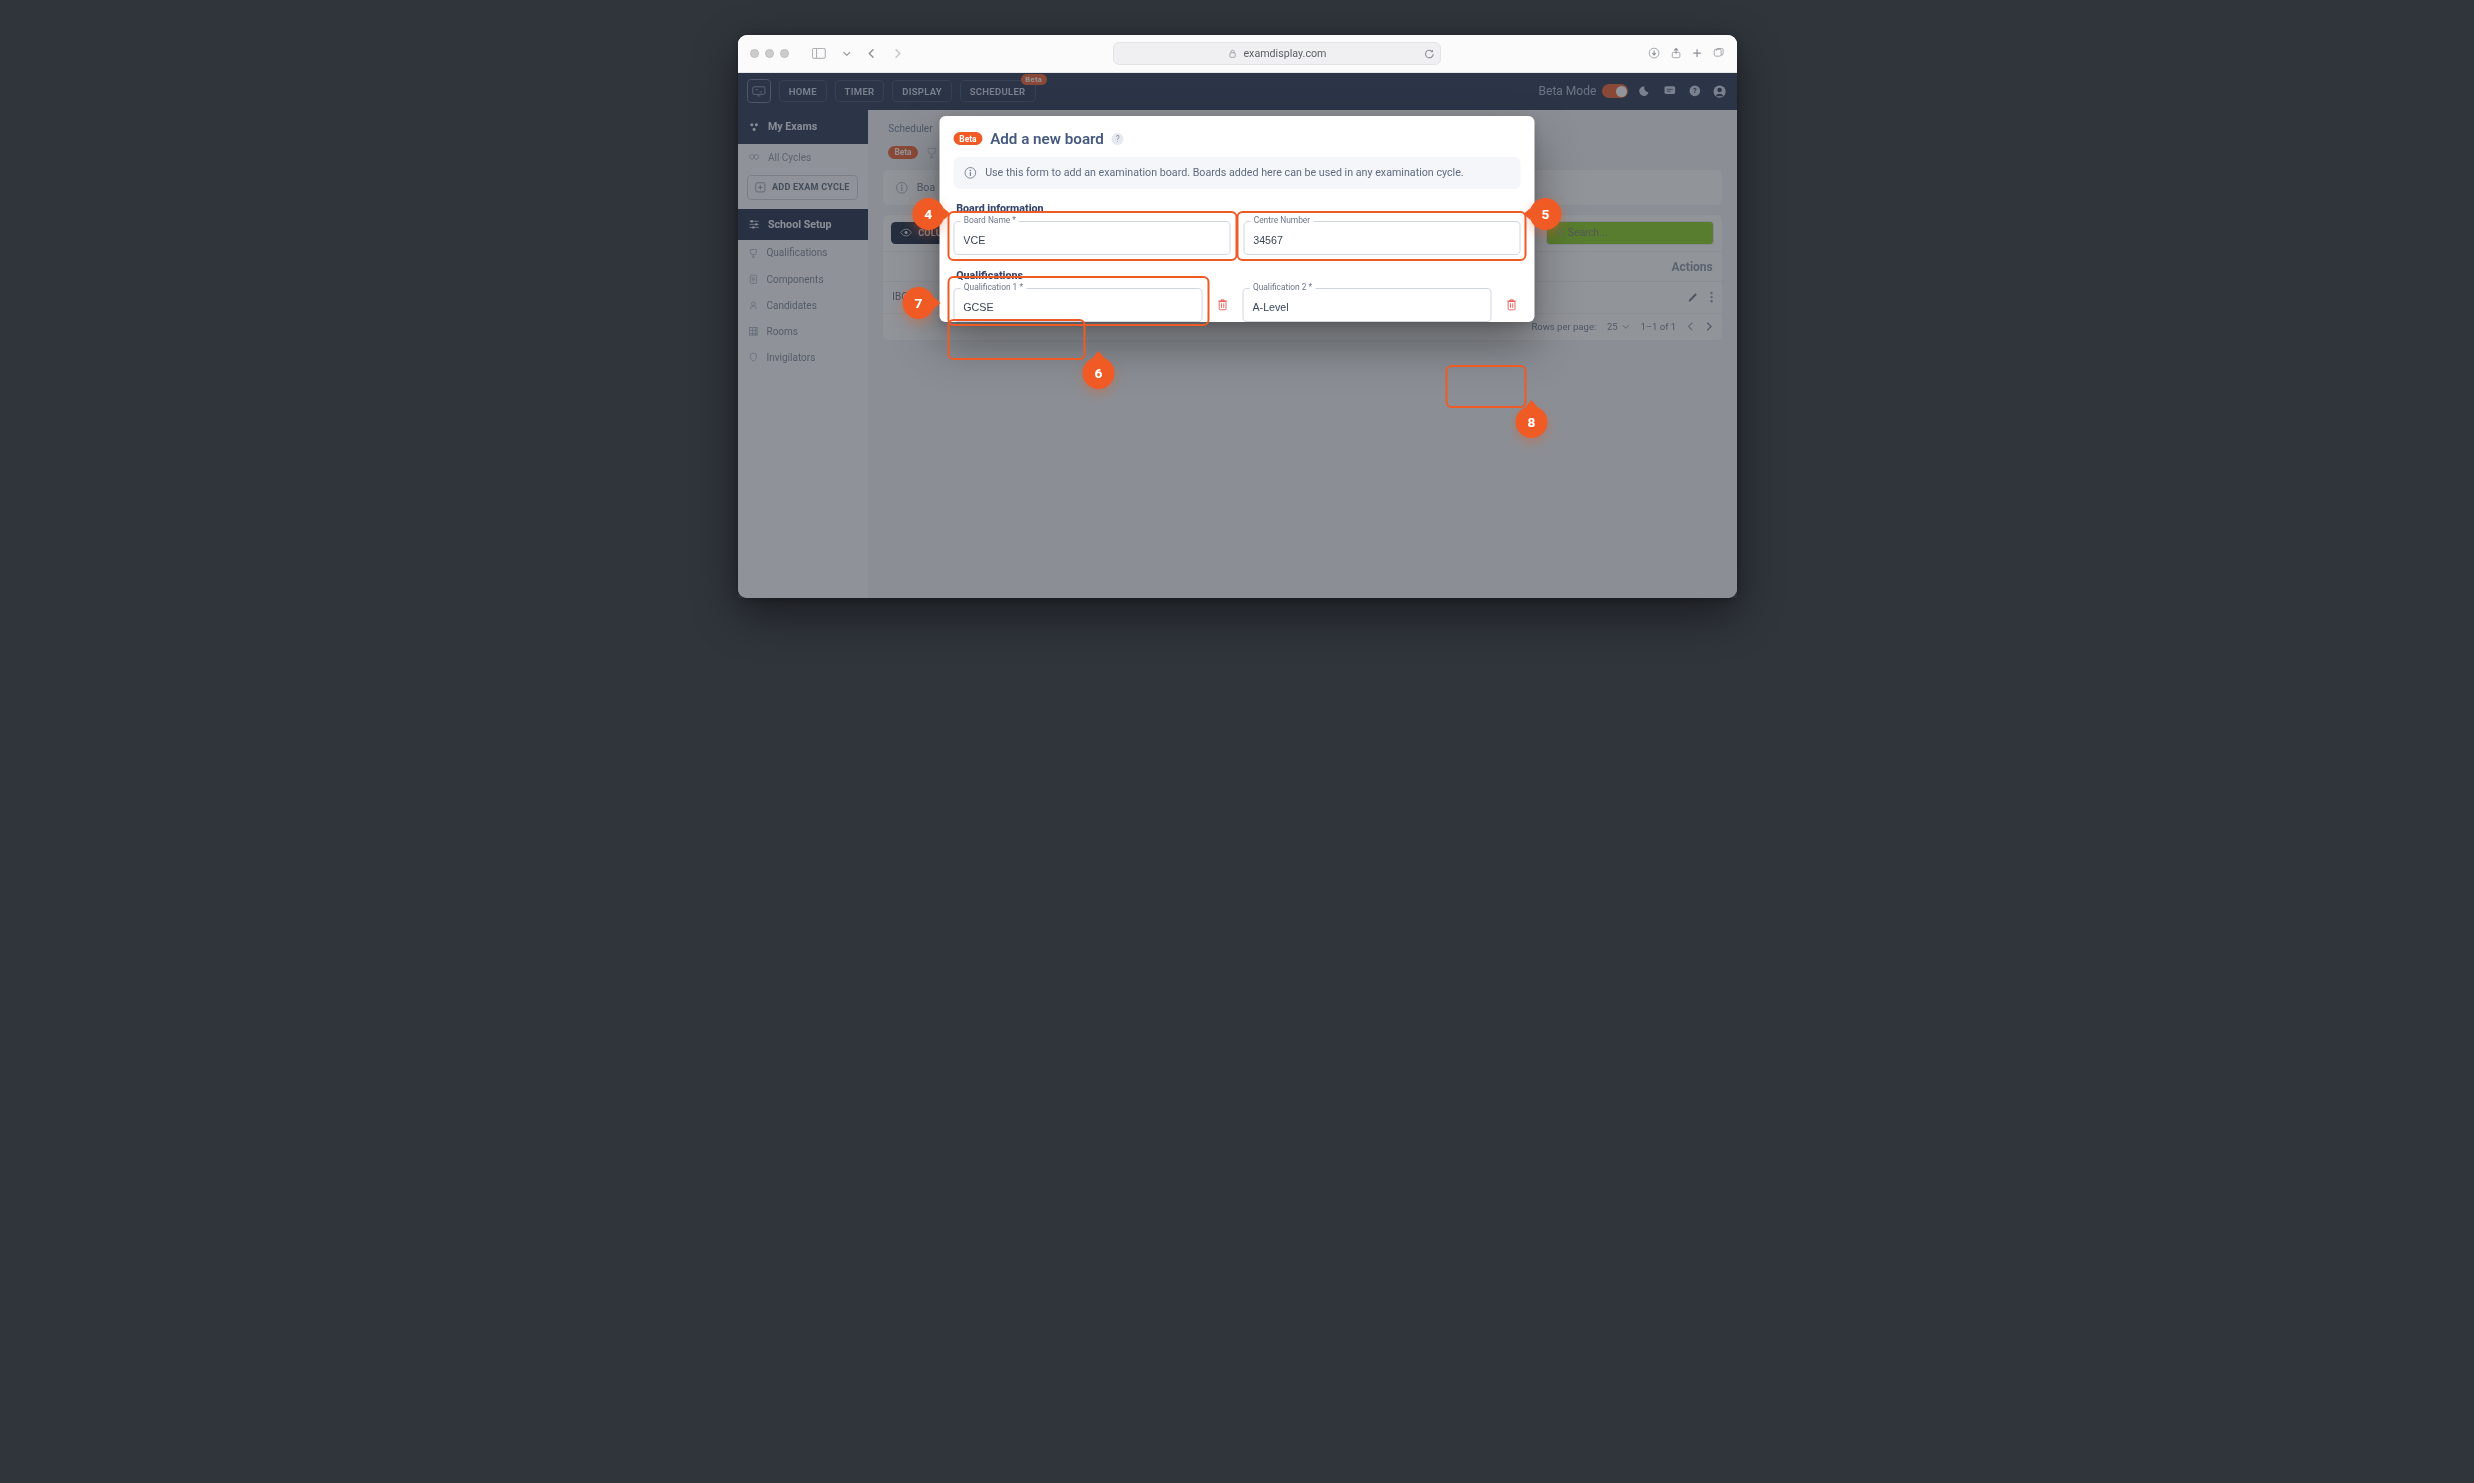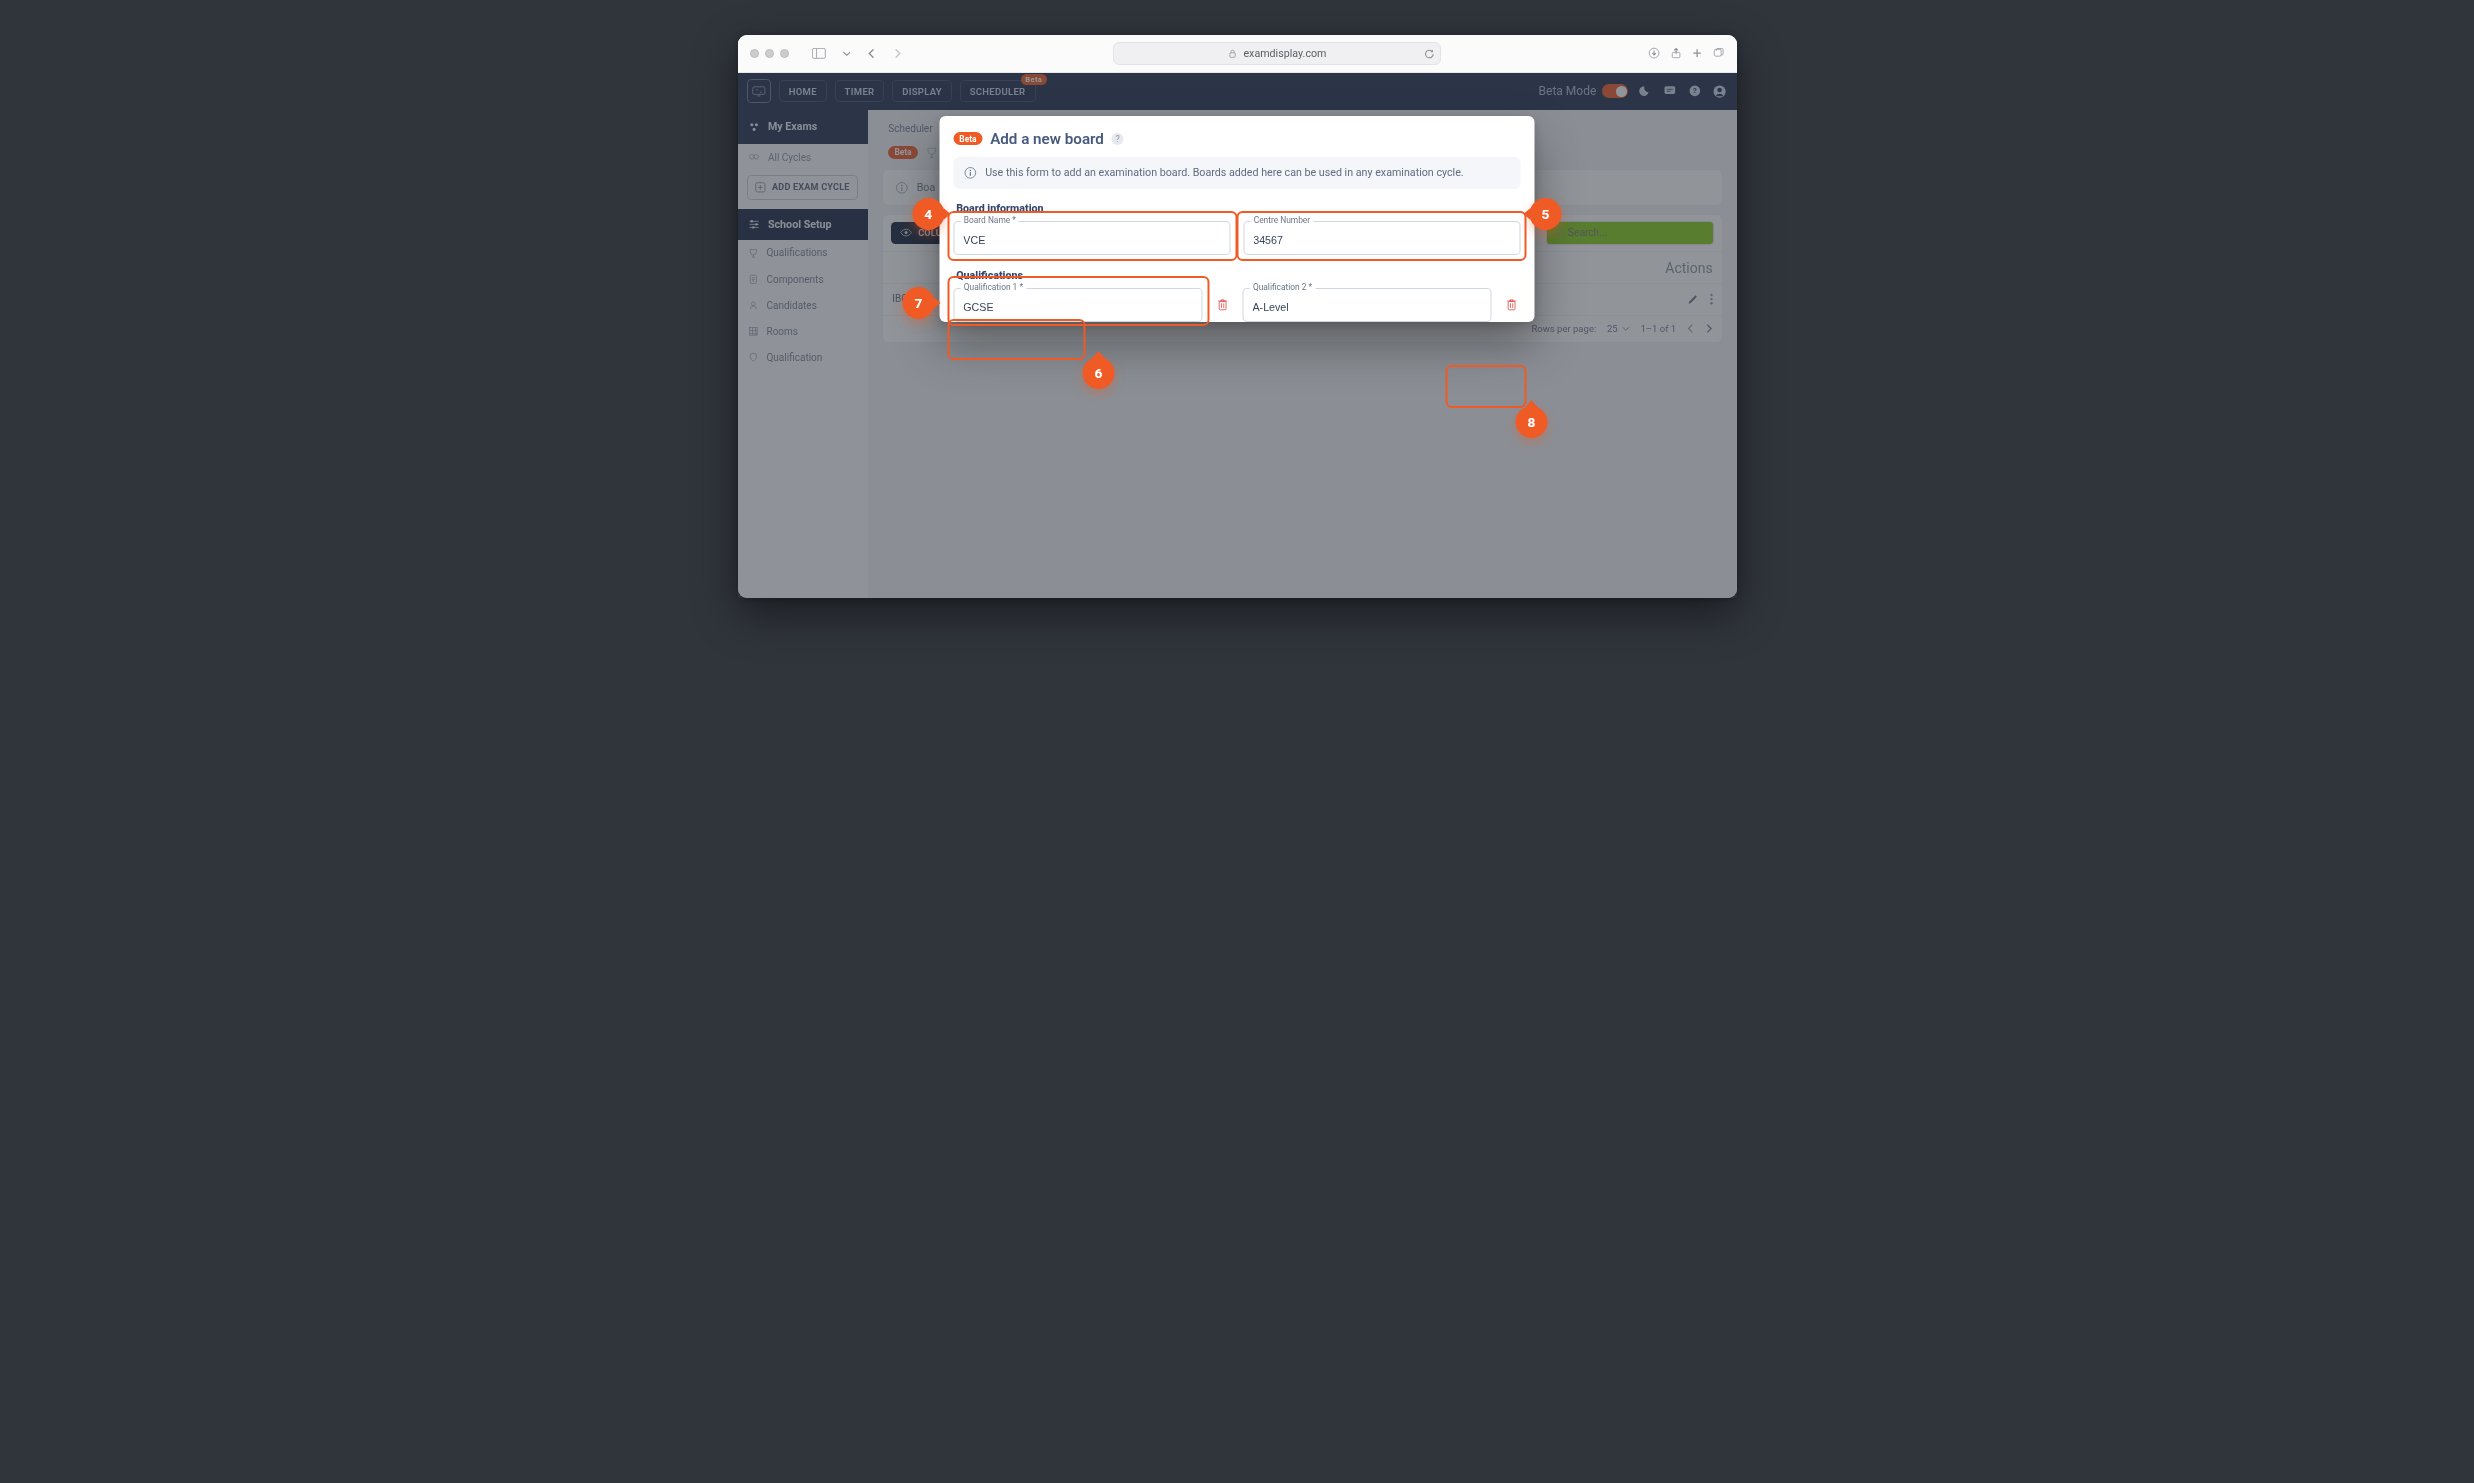--- a/index.html
+++ b/index.html
@@ -112,21 +112,21 @@
   .help-dot { width:12.2px;height:12.2px;border-radius:50%;background:#e6e9ef;color:#8a93a3;display:inline-flex;align-items:center;justify-content:center;font-size:8.4px; }
 
   .card { background:#fff; border:0.8px solid #edf0f4; border-radius:6.1px; padding:10.7px 12.2px; display:flex; align-items:center; gap:7.6px; color:#6f7a8f; }
 
   .table-wrap { margin-top: 7.6px; background:#fff; border:0.8px solid #edf0f4; border-radius:6.1px; }
   .table-tools { display:flex; align-items:center; padding:6.1px 7.6px; gap:9.1px; }
   .col-btn { background: var(--navy-darker); color:#e6ebf4; border-radius:4.6px; padding:6.1px 9.1px; display:flex; align-items:center; gap:6.1px; font-weight:700; font-size:9.1px; letter-spacing:0.2px; }
   .search { margin-left:auto; display:flex; align-items:center; border:0.8px solid #e3e7ee; background:#84cc16; border-radius:4.6px; padding:4.6px 7.6px; width: 168px; }
   .search input { border:0; outline:0; background:transparent; flex:1; font-size:10px; color:#556; }
   .thead { display:grid; grid-template-columns: 1fr 91px; border-top:0.8px solid #eef1f5; border-bottom:0.8px solid #eef1f5; }
-  .th { padding:7.6px 9.1px; color:#8892a6; font-weight:400; font-size:14px; }
+  .th { padding:7.6px 9.1px; color:#8892a6; font-weight:700; font-size:12px; }
   .th.actions { text-align:right; }
   .trow { display:grid; grid-template-columns: 1fr 91px; border-bottom:0.8px solid #f1f3f7; }
   .td { padding:9.1px 9.1px; color:#5b6880; font-size:10px; }
   .td.actions { text-align:right; color:#8892a6; display:flex; justify-content:flex-end; gap:10.7px; }
   .tfoot { display:flex; justify-content:flex-end; gap:10.7px; padding:7.6px 9.1px; color:#6e7a91; align-items:center; font-size:9.5px; }
 
   
   .scrim { position:absolute; inset:0; background: var(--scrim); }
   .modal {
     position:absolute; left:50%; top:43px; transform: translateX(-50%);
@@ -366,21 +366,21 @@
                 </svg>
               </span>
           <span>Rooms</span>
         </div>
         <div class="side-link">
           <span class="i">
                 <svg width="10.7" height="10.7" viewBox="0 0 14 14">
                   <path d="M7 1.5l4 1.5v3c0 3-2 5-4 6-2-1-4-3-4-6v-3l4-1.5z" stroke="#9aa3b6" fill="none"></path>
                 </svg>
               </span>
-          <span>Qualification</span>
+          <span>Invigilators</span>
         </div>
       </aside>
 
       <main class="content">
         <div class="crumbs">
           <span>Scheduler</span>
           <span class="sep">›</span>
           <span>School setup</span>
           <span class="sep">›</span>
           <span>Exam Boards &amp; Qualifications</span>

